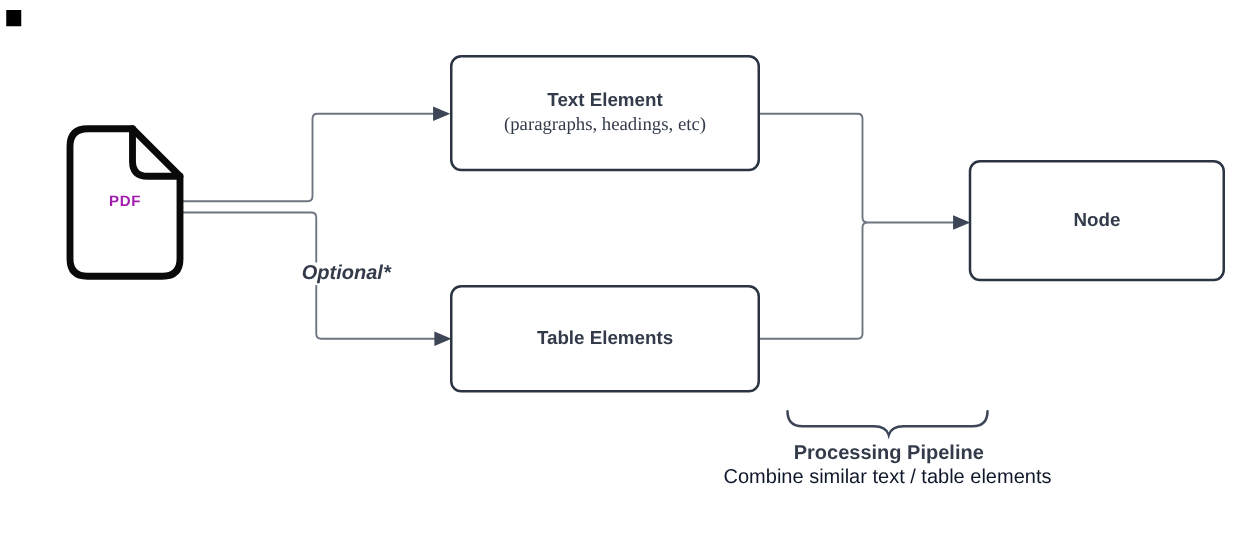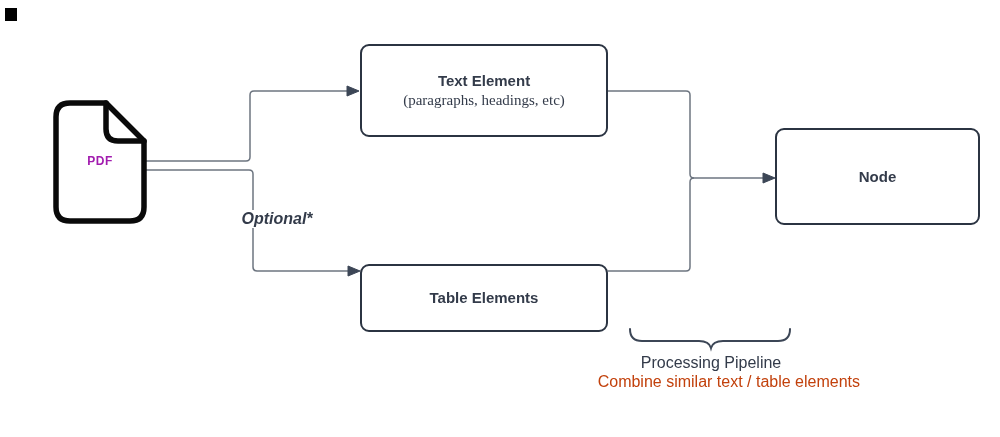--- a/index.html
+++ b/index.html
@@ -27,21 +27,21 @@
     align-items: center;
     justify-content: center;
     text-align: right;
     color: #333b4a;
     box-sizing: border-box;
     padding: 4px 10px;
   }
   .box-title { font-weight: bold; font-size: 15px; line-height: 1.3; }
   .box-sub   { font-size: 15px; line-height: 1.25; font-family: Liberation Serif, serif; }
   #box-text-element  { left: 360px; top: 44px;  width: 248px; height: 93px; }
-  #box-table-elements{ left: 360px; top: 228px; width: 248px; height: 68px; margin-top: 36px; }
+  #box-table-elements{ left: 360px; top: 228px; width: 248px; height: 86px; }
   #box-node          { left: 775px; top: 128px; width: 205px; height: 97px; }
 
   #pdf-icon { left: 52px; top: 99px; }
   #pdf-label {
     left: 52px; top: 154px; width: 96px;
     text-align: center;
     font-size: 12px; font-weight: bold; color: #a21caf;
     letter-spacing: 0.5px;
   }
   #optional-label {
@@ -49,27 +49,27 @@
     text-align: center;
     font-size: 16px; font-weight: bold; font-style: italic;
     color: #333b4a;
     background: #ffffff;
     line-height: 18px;
     margin-left: 24px;
   }
   #pipeline-title {
     left: 611px; top: 353px; width: 200px;
     text-align: center;
-    font-size: 16px; font-weight: normal; color: #333b4a;
+    font-size: 16px; font-weight: bold; color: #333b4a;
     line-height: 19px;
   }
   #pipeline-subtitle {
     left: 560px; top: 372px; width: 300px;
-    text-align: right;
-    font-size: 16px; color: #c2410c;
+    text-align: center;
+    font-size: 16px; color: #0f172a;
     line-height: 19px;
   }
 </style>
 </head>
 <body>
 
 <div id="stage">
 
   <div class="abs" id="corner-marker"></div>
 

